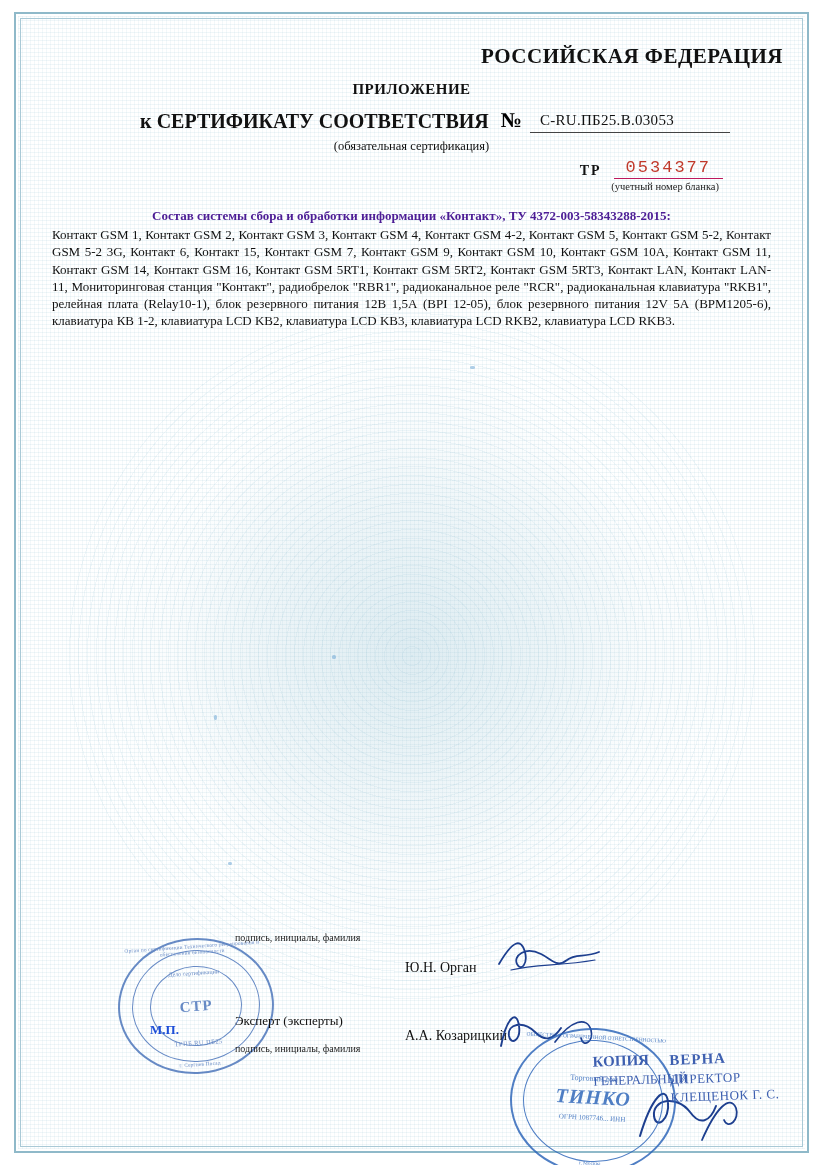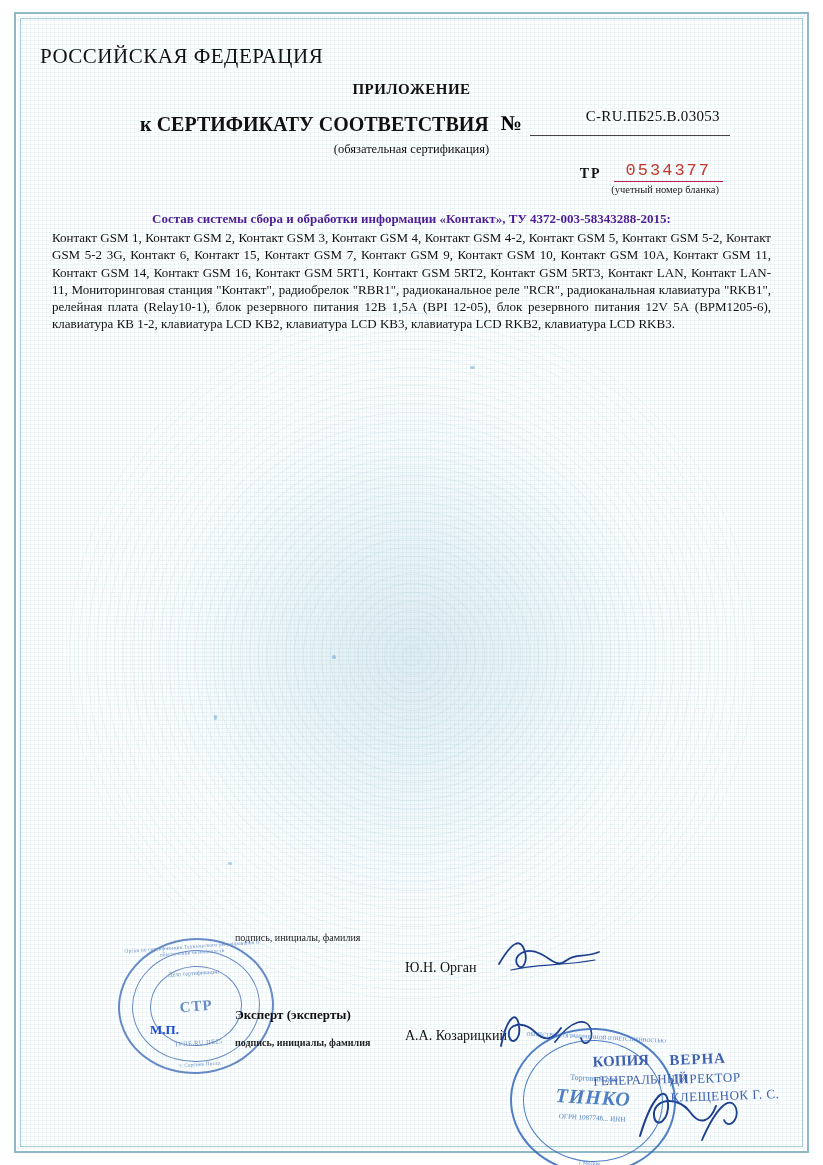--- a/index.html
+++ b/index.html
@@ -55,23 +55,23 @@
     position: absolute;
     left: 20px; top: 18px; right: 20px; bottom: 18px;
     border: 1px solid #a9c9d6;
     box-sizing: border-box;
   }
   .content {
     position: absolute;
     left: 40px; top: 30px; right: 40px; bottom: 30px;
   }
   .title-main {
-    text-align: left;
+    text-align: right;
     font-size: 21px;
-    font-weight: normal;
+    font-weight: bold;
     letter-spacing: 0.5px;
     color: #111;
     margin-top: 14px;
   }
   .title-sub {
     text-align: center;
     font-size: 15px;
     font-weight: bold;
     letter-spacing: 0.5px;
     color: #111;
@@ -93,23 +93,23 @@
   }
   .cert-line .num-sign {
     font-size: 21px;
     font-weight: bold;
     padding-left: 4px;
   }
   .cert-number {
     font-size: 15px;
     color: #111;
     border-bottom: 1px solid #444;
-    padding: 0 10px 10px 10px;
+    padding: 0 10px 3px 10px;
     min-width: 180px;
-    text-align: right;
+    text-align: left;
     letter-spacing: .3px;
   }
   .oblig {
     text-align: center;
     font-size: 12.5px;
     color: #111;
     margin-top: 6px;
   }
   .tr-row {
     display: flex;
@@ -164,21 +164,21 @@
     right: 0;
     top: 880px;
     height: 230px;
   }
   .sig-row {
     position: absolute;
     left: 195px;
     width: 560px;
   }
   .sig-row.head { top: 8px; }
-  .sig-row.expert { top: 98px; font-weight: bold; }
+  .sig-row.expert { top: 104px; }
   .sig-lines {
     font-size: 13px;
     line-height: 1.12;
     color: #111;
   }
   .sig-lines .wide { letter-spacing: .2px; }
   .sig-caption {
     font-size: 10px;
     color: #222;
     margin-top: 14px;

